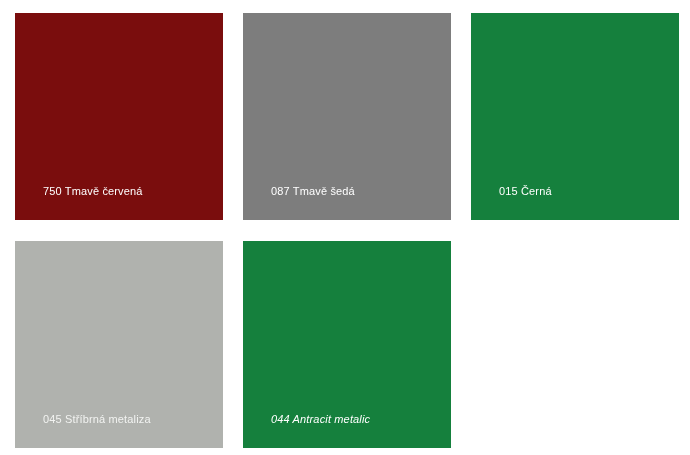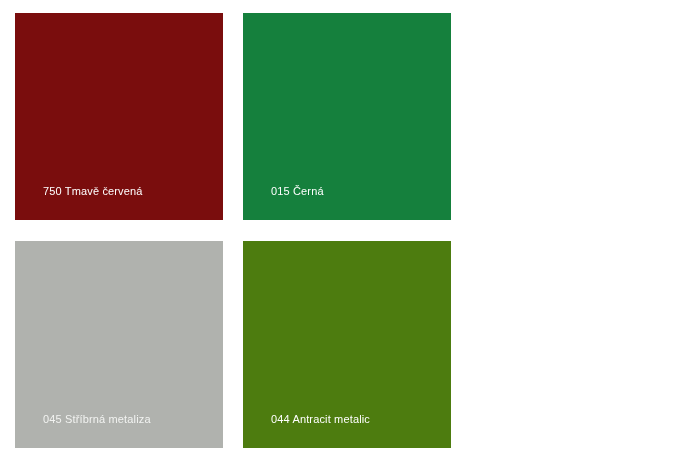--- a/index.html
+++ b/index.html
@@ -65,32 +65,35 @@
 <body style="background-color: rgb(255, 255, 255);">
 
 <div id="swatch-grid">
 
   <div class="swatch-row">
 
     <div class="swatch" style="background-color: rgb(122, 13, 13);">
       <span class="swatch-label">750 Tmavě červená</span>
     </div>
 
+    <div class="swatch" style="background-color: rgb(125, 125, 125);">
+      <span class="swatch-label">087  Tmavě šedá</span>
+    </div>
 
     <div class="swatch" style="background-color: #15803d;">
       <span class="swatch-label">015 Černá</span>
     </div>
 
   </div>
 
   <div class="swatch-row">
 
     <div class="swatch light" style="background-color: rgb(176, 178, 174);">
       <span class="swatch-label">045 Stříbrná metaliza</span>
     </div>
 
-    <div class="swatch" style="background-color: #4d7c0f;">
+    <div class="swatch" style="background-color: #15803d; font-style: italic;">
       <span class="swatch-label">044 Antracit metalic</span>
     </div>
 
   </div>
 
 </div>
 
 </body></html>

